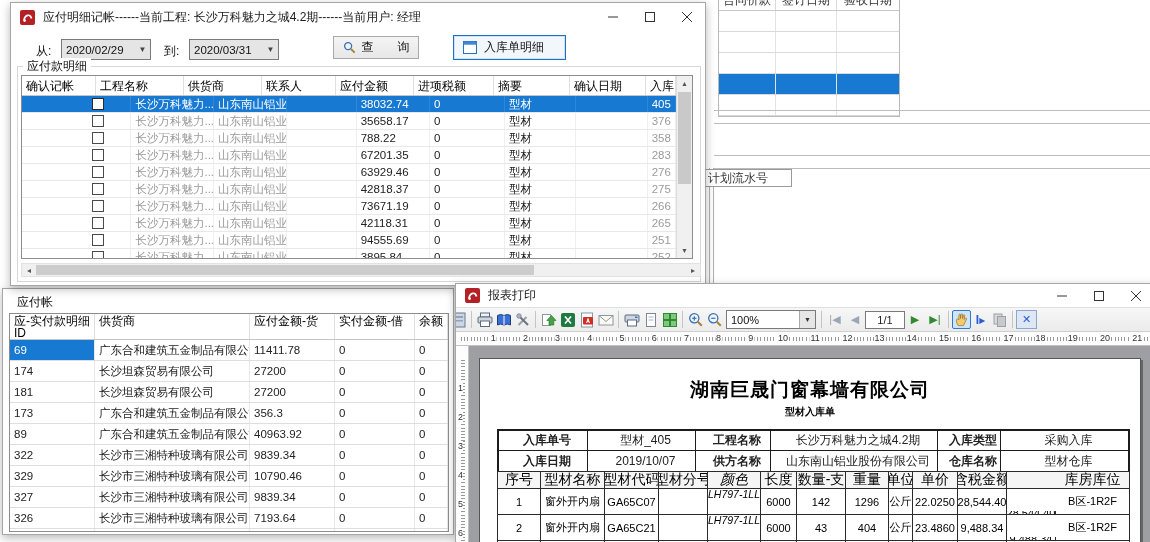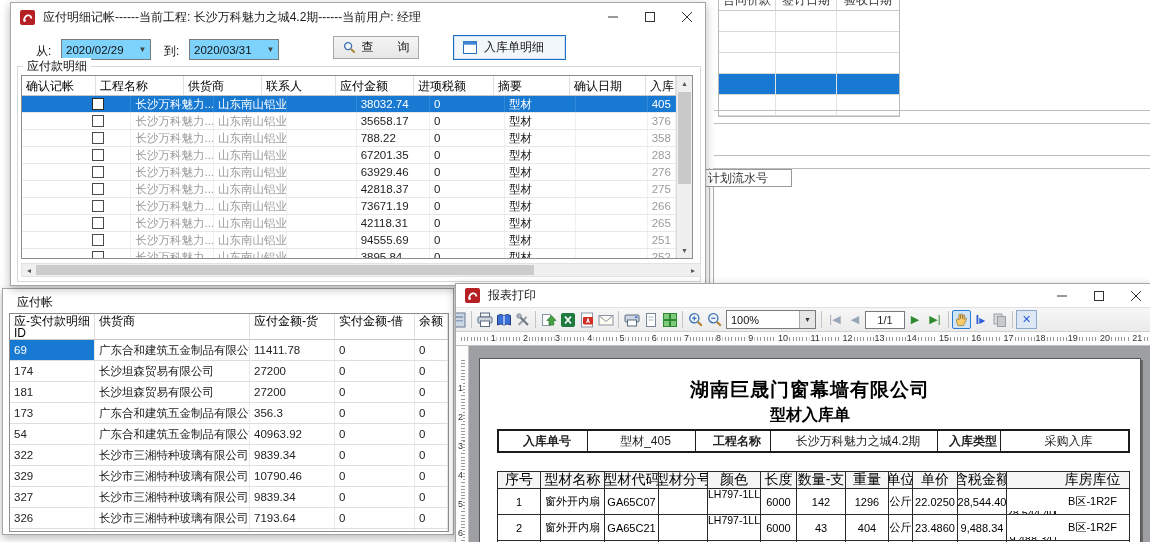--- a/index.html
+++ b/index.html
@@ -30,21 +30,21 @@
   .tbar .ttl { font-size:12px; color:#1a1a1a; white-space:nowrap; overflow:hidden; }
   .winbtns { margin-left:auto; display:flex; }
   .wbtn { width:37px; height:28px; display:flex; align-items:center; justify-content:center;
           color:#333; font-size:12px; cursor:default; }
   .wbtn svg { display:block; }
 
   
   .win1 { left:10px; top:2px; width:696px; height:284px; z-index:20; }
   .ctl { position:absolute; }
   .lbl { font-size:12px; color:#111; }
-  .combo { display:flex; width:90px; height:21px; border:1px solid #7a7a7a; background:#7dd3fc; align-items:center; }
+  .combo { display:flex; width:90px; height:21px; border:1px solid #7a7a7a; background:#e5e5e5; align-items:center; }
   .combo .cval { flex:1; padding-left:4px; font-size:11.5px; color:#111; white-space:nowrap; }
   .combo .carr { width:15px; text-align:center; color:#444; font-size:8px; }
   .btn-q { display:flex; align-items:center; justify-content:center; gap:6px; width:86px; height:23px;
            border:1px solid #a9a9a9; background:linear-gradient(#f4f4f4,#e7e7e7); font-size:12px; color:#111; }
   .btn-in { display:flex; align-items:center; gap:7px; width:113px; height:25px; padding-left:9px;
             border:1px solid #1e6fc4; box-shadow:inset 0 0 0 1px #cfe3f6; background:#f2f7fc; font-size:12px; color:#111; }
   .grpbox { position:absolute; left:6px; top:63px; width:684px; height:216px; border:1px solid #d7d7d7; }
   .grplbl { position:absolute; left:12px; top:55px; background:#fff; padding:0 4px; font-size:12px; color:#111; }
 
   .dtbl { position:absolute; left:10px; top:72px; width:672px; height:184px; border:1px solid #8c8c8c;
@@ -114,21 +114,21 @@
   .w3body { position:relative; height:197px; display:flex; }
   .vruler { position:relative; width:13px; background:#fdfdfd; border-right:1px solid #c2c2c2; overflow:hidden; }
   .vruler .ticks { position:absolute; top:14px; bottom:0; left:5px; width:4px;
       background:repeating-linear-gradient(180deg,#999 0 1px,transparent 1px 3.22px); }
   .rnumv { position:absolute; left:2px; font-size:9px; color:#333; background:#fdfdfd; transform:translateY(-50%); }
   .preview { position:relative; flex:1; background:#9d9fa2; overflow:hidden; }
   .page { position:absolute; left:10px; top:12px; width:662px; height:210px; background:#fff;
           border:1px solid #555; box-shadow:2px 2px 0 rgba(0,0,0,.35); }
   .rp-company { position:absolute; left:0; right:0; top:18px; text-align:center; font-size:19px;
                 font-weight:bold; color:#000; letter-spacing:1px; }
-  .rp-title { position:absolute; left:0; right:0; top:46px; text-align:center; font-size:16px; font-weight:bold; color:#000; }
+  .rp-title { position:absolute; left:0; right:0; top:46px; text-align:center; font-size:10px; font-weight:bold; color:#000; }
 
   .itable { position:absolute; left:17px; top:70px; width:633px; border:2px solid #1c1c1c; }
   .irow { display:flex; height:20px; border-bottom:1px solid #1c1c1c; }
   .irow:last-child { border-bottom:none; }
   .irow div { border-right:1px solid #1c1c1c; display:flex; align-items:center; justify-content:center;
               font-size:12px; white-space:nowrap; overflow:hidden;margin-left:8px; }
   .irow div:last-child { border-right:none; }
   .ilab { font-weight:bold; }
   .i0{width:81px;} .i1{width:100px;} .i2{width:67px;} .i3{width:159px;} .i4{width:55px;} .i5{flex:1;}
 
@@ -136,21 +136,21 @@
   .rhead { display:flex; height:18px; background:#f5f5f5; border-top:1px solid #2a2a2a; border-bottom:1px solid #2a2a2a; }
   .rhead div { border-right:1px solid #2a2a2a; display:flex; align-items:center; justify-content:center;
                font-size:14px; color:#000; white-space:nowrap; overflow:hidden; }
   .rhead div:last-child { border-right:none; }
   .rrow { display:flex; height:26px; border-bottom:1px solid #2a2a2a; }
   .rrow:last-child { border-bottom:none; }
   .rrow div { border-right:1px solid #2a2a2a; display:flex; align-items:center; justify-content:center;
               font-size:11px; color:#000; white-space:nowrap; overflow:hidden; }
   .rrow div:last-child { border-right:none; }
   .rrow .colr { align-items:flex-start; font-size:10.5px; line-height:11px; padding-top:0; }
-  .r0{width:43px;} .r1{width:64px;} .r2{width:54px;} .r3{width:49px;} .r4{width:53px;} .r5{width:36px;}
+  .r0{width:43px;} .r1{width:64px;} .r2{width:54px;} .r3{width:49px;} .r4{width:53px;font-style:italic;} .r5{width:36px;}
   .r6{width:49px;} .r7{width:43px;} .r8{width:24px;} .r9{width:45px;} .r10{width:49px;} .r11{width:49px;margin-top:22px;} .r12{flex:1;}
 </style>
 </head>
 <body>
 
 <div class="stage">
 
   <div class="bgwin">
     <div class="bgtable">
       <div class="bhr">
@@ -442,21 +442,21 @@
             <div class="c p4">0</div>
           </div>
           <div class="prow">
             <div class="c p0">173</div>
             <div class="c p1">广东合和建筑五金制品有限公司</div>
             <div class="c p2">356.3</div>
             <div class="c p3">0</div>
             <div class="c p4">0</div>
           </div>
           <div class="prow">
-            <div class="c p0">54</div>
+            <div class="c p0">89</div>
             <div class="c p1">广东合和建筑五金制品有限公司</div>
             <div class="c p2">40963.92</div>
             <div class="c p3">0</div>
             <div class="c p4">0</div>
           </div>
           <div class="prow">
             <div class="c p0">322</div>
             <div class="c p1">长沙市三湘特种玻璃有限公司</div>
             <div class="c p2">9839.34</div>
             <div class="c p3">0</div>
@@ -685,20 +685,28 @@
           <div class="rp-title">型材入库单</div>
 
           <div class="itable">
             <div class="irow">
               <div class="i0 ilab">入库单号</div>
               <div class="i1">型材_405</div>
               <div class="i2 ilab">工程名称</div>
               <div class="i3">长沙万科魅力之城4.2期</div>
               <div class="i4 ilab">入库类型</div>
               <div class="i5">采购入库</div>
+            </div>
+            <div class="irow">
+              <div class="i0 ilab">入库日期</div>
+              <div class="i1">2019/10/07</div>
+              <div class="i2 ilab">供方名称</div>
+              <div class="i3">山东南山铝业股份有限公司</div>
+              <div class="i4 ilab">仓库名称</div>
+              <div class="i5">型材仓库</div>
             </div>
           </div>
 
           <div class="rtable">
             <div class="rhead">
               <div class="r0">序号</div>
               <div class="r1">型材名称</div>
               <div class="r2">型材代码</div>
               <div class="r3">型材分号</div>
               <div class="r4">颜色</div>

